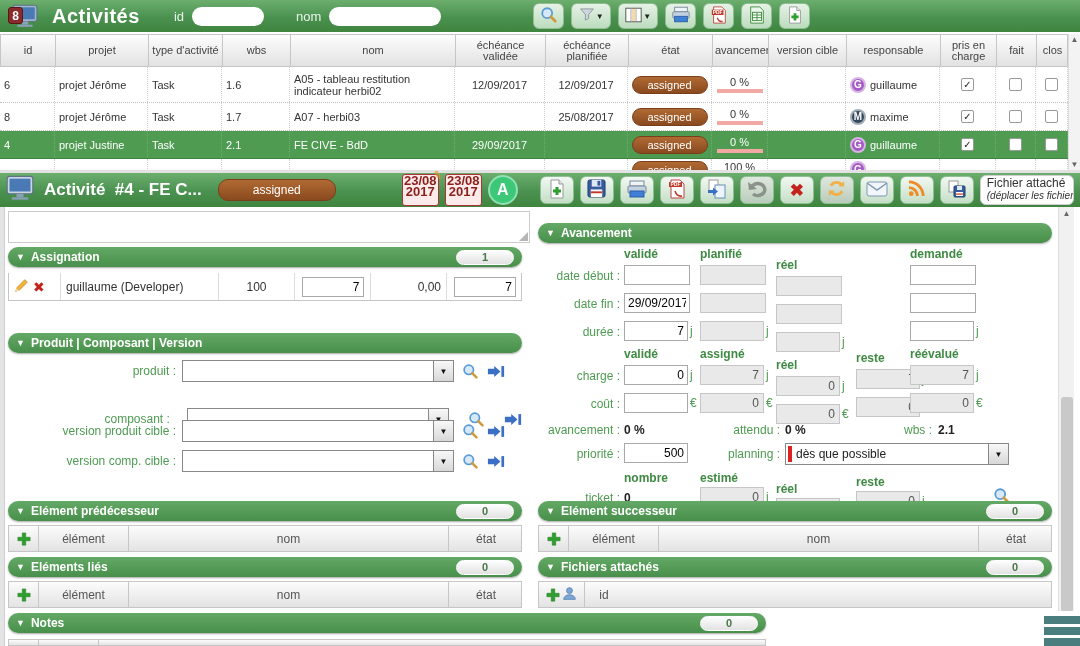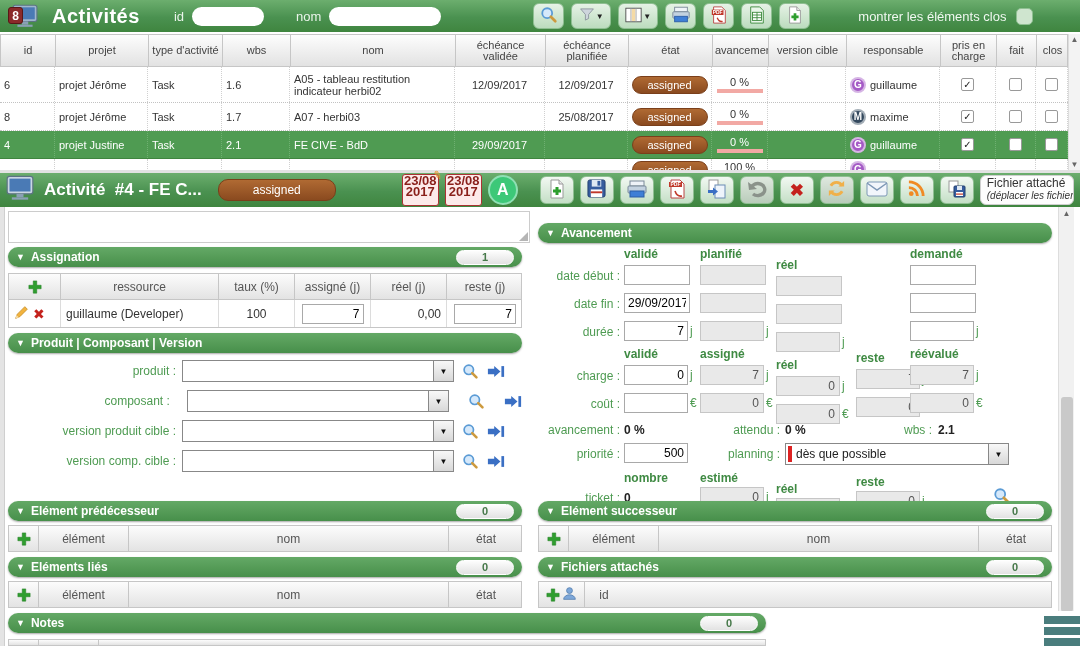--- a/index.html
+++ b/index.html
@@ -237,24 +237,20 @@
               </svg></span>
           </button>
         <button class="gbtn">
             <span><svg width="18" height="18" viewBox="0 0 20 20">
                 <path d="M4 1 h8 l4 4 v14 H4 z" fill="#fff" stroke="#999"></path>
                 <path d="M12 1 v4 h4" fill="#e8e8e8" stroke="#999"></path>
                 <path d="M10 8 v8 M6 12 h8" stroke="#2e9e2e" stroke-width="3"></path>
               </svg></span>
           </button>
       </div>
-      <span class="show-closed">
-        <span>montrer les éléments clos</span>
-        <span class="cb-round"></span>
-      </span>
     </header>
 
     <div class="ltable">
       <div class="lrow lhead">
         <div>id</div>
         <div>projet</div>
         <div>type d'activité</div>
         <div>wbs</div>
         <div>nom</div>
         <div>échéance validée</div>
@@ -532,34 +528,20 @@
       <div class="desc-box">
           <span class="grip-tri"></span>
         </div>
 
       <div class="sec-bar" style="left:8px; top:40px; width:514px;">
         <span class="caret">▼</span>
         <span>Assignation</span>
         <span class="count-pill">1</span>
       </div>
       <div class="assign-table">
-        <div class="thead assign-head">
-          <div>
-              <span class="plus-ic">
-                <svg width="14" height="14" viewBox="0 0 16 16">
-                  <path d="M6 1 h4 v5 h5 v4 h-5 v5 H6 v-5 H1 V6 h5 z" fill="#2f9e2f" stroke="#1e7a1e" stroke-width=".6"></path>
-                </svg>
-              </span>
-            </div>
-          <div>ressource</div>
-          <div>taux (%)</div>
-          <div>assigné (j)</div>
-          <div>réel (j)</div>
-          <div>reste (j)</div>
-        </div>
         <div class="assign-row">
           <div style="gap:4px;">
             <span><svg width="15" height="15" viewBox="0 0 18 18">
                   <path d="M2 16 l2-5 9-9 3 3 -9 9 z" fill="#f2b33d" stroke="#c78f2a"></path>
                   <path d="M2 16 l4-1 -3-3 z" fill="#f7dca5"></path>
                 </svg></span>
             <span class="x-glyph" style="font-size:14px;">✖</span>
           </div>
           <div>guillaume (Developer)</div>
           <div style="justify-content:center;">100</div>
@@ -590,21 +572,21 @@
               <line x1="12" y1="12" x2="17" y2="17" stroke="#cd9a3e" stroke-width="3" stroke-linecap="round"></line>
             </svg>
           </span>
         <span class="ic">
             <svg width="18" height="15" viewBox="0 0 20 16">
               <path d="M1 5 h7 V2 l7 6 -7 6 v-3 H1 z" fill="#3a6fc4"></path>
               <rect x="16" y="2" width="3" height="12" fill="#3a6fc4"></rect>
             </svg>
           </span>
       </div>
-      <div class="pv-row" style="top:182px;gap:11px;">
+      <div class="pv-row" style="top:200px;gap:11px;">
         <span class="glabel">composant :</span>
         <span class="pv-select">
             <span class="sel-txt"></span>
             <span class="dd-btn">▼</span>
           </span>
         <span class="ic">
             <svg width="17" height="17" viewBox="0 0 20 20">
               <circle cx="8" cy="8" r="5.5" fill="#d6e9fb" stroke="#5b9bd5" stroke-width="2"></circle>
               <line x1="12" y1="12" x2="17" y2="17" stroke="#cd9a3e" stroke-width="3" stroke-linecap="round"></line>
             </svg>

